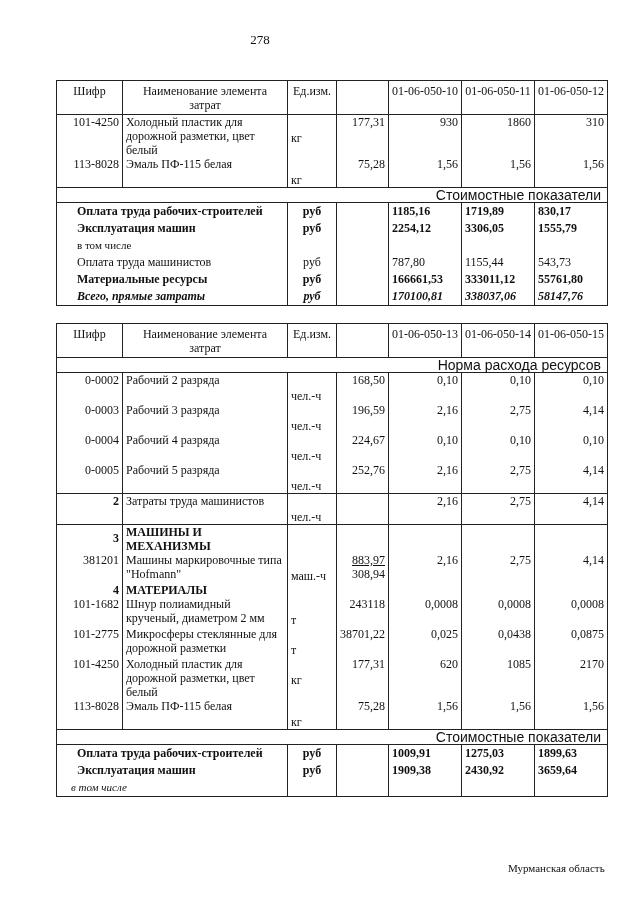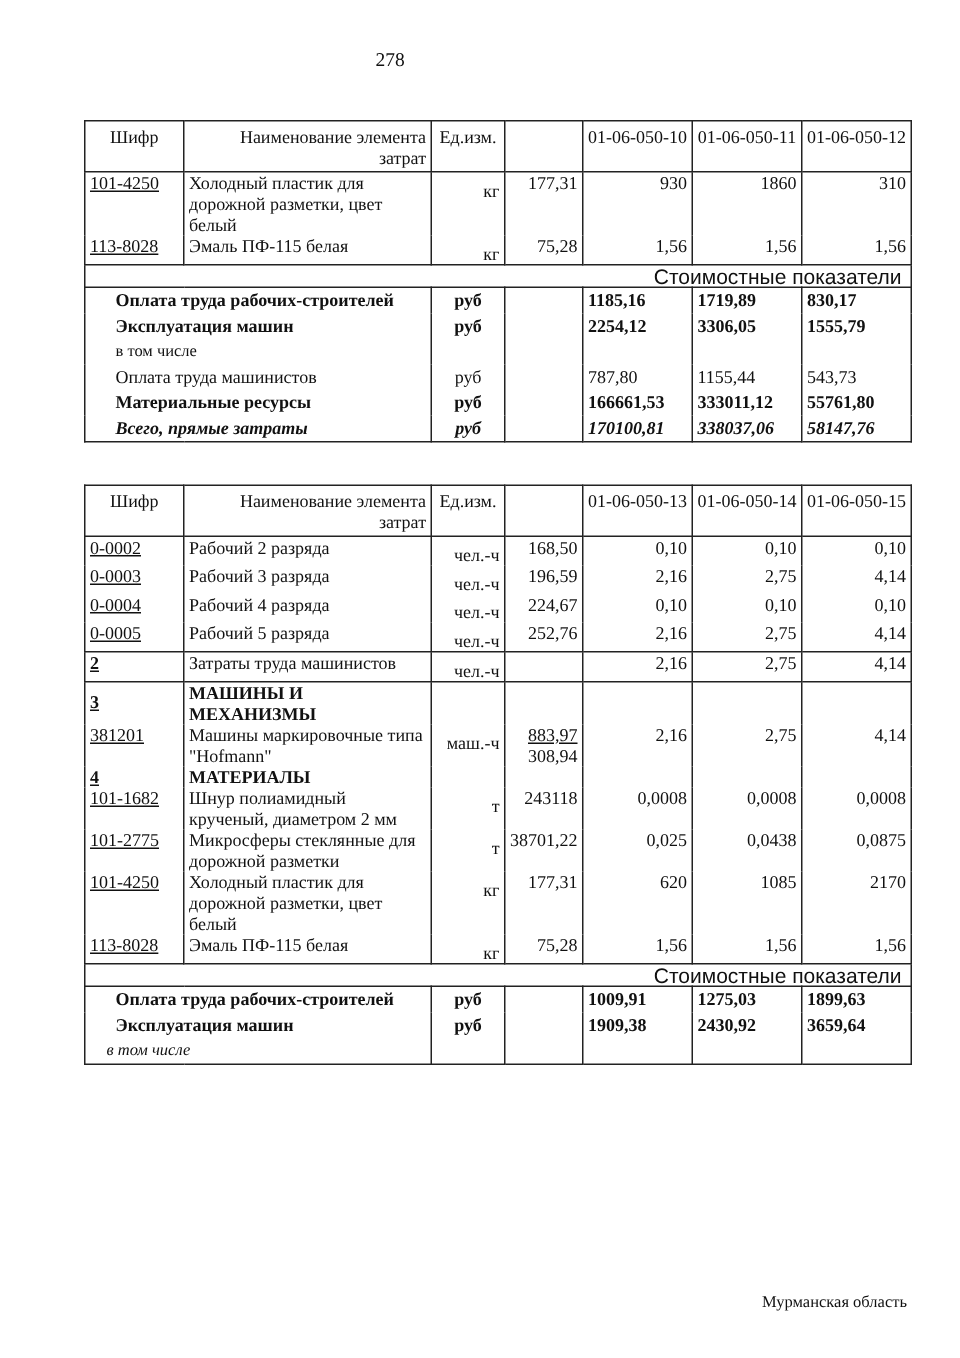--- a/index.html
+++ b/index.html
@@ -4,24 +4,24 @@
 <style>
   html, body { margin: 0; padding: 0; background: #ffffff; }
   body { width: 640px; height: 905px; position: relative; overflow: hidden;
          font-family: "Liberation Serif", "DejaVu Serif", serif; color: #111; }
   .page-num { position: absolute; top: 32px; left: 0; width: 520px; text-align: center; font-size: 13px; }
   table { position: absolute; left: 56px; border-collapse: collapse; table-layout: fixed; width: 551px; font-size: 12px; }
   td { padding: 0 3px; vertical-align: top; line-height: 14px; }
   col.c1 { width: 66px; } col.c2 { width: 165px; } col.c3 { width: 49px; }
   col.c4 { width: 52px; } col.c5 { width: 73px; } col.c6 { width: 73px; } col.c7 { width: 73px; }
   .hdr td { border: 1px solid #222; text-align: center; padding-top: 3px; padding-bottom: 2px; }
-  .hdr td.name { text-align: right; }
+  .hdr td.name { text-align: center; }
   .row td { border-left: 1px solid #222; border-right: 1px solid #222; }
-  .row td.code { text-align: left; text-decoration: underline; }
-  .row td.unit { text-align: right; padding-top: 5px; }
+  .row td.code { text-align: right; }
+  .row td.unit { text-align: left; padding-top: 16px; }
   .row td.num { text-align: right; }
   .row.last td { border-bottom: 1px solid #222; }
   .sec td { border: 1px solid #222; }
   .sec td.label { text-align: right; font-family: "Liberation Sans", "DejaVu Sans", sans-serif; font-size: 14px; padding: 1px 6px 1px 0; line-height: 12px; }
   .cost td { border-left: 1px solid #222; border-right: 1px solid #222; font-weight: bold; line-height: 17px; }
   .cost td.nm { padding-left: 20px; border-right: none; }
   .cost td.nm-span { border-right: 1px solid #222; margin-top: 28px; }
   .cost td.plain { font-weight: normal; }
   .cost td.small { font-weight: normal; font-size: 11px; }
   .cost td.num { text-align: left; }
@@ -143,20 +143,23 @@
   <tbody>
       <tr class="hdr">
     <td>Шифр</td>
     <td class="name">Наименование элемента затрат</td>
     <td>Ед.изм.</td>
     <td></td>
     <td>01-06-050-13</td>
     <td>01-06-050-14</td>
     <td>01-06-050-15</td>
   </tr>
+  <tr class="sec">
+    <td colspan="7" class="label">Норма расхода ресурсов</td>
+  </tr>
 
   <tr class="row">
     <td class="code">0-0002</td>
     <td>Рабочий 2 разряда</td>
     <td class="unit">чел.-ч</td>
     <td class="num">168,50</td>
     <td class="num">0,10</td>
     <td class="num">0,10</td>
     <td class="num">0,10</td>
   </tr>

